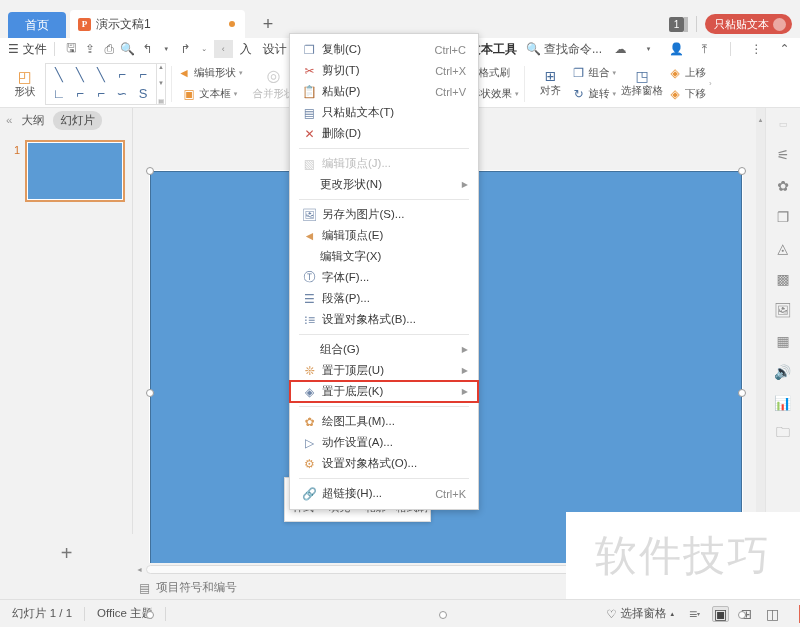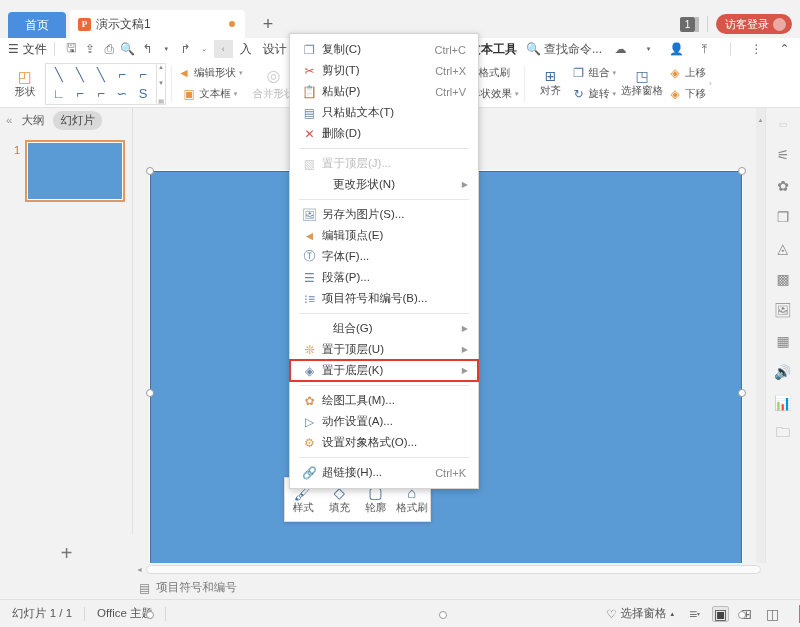--- a/index.html
+++ b/index.html
@@ -162,21 +162,21 @@
   .ctxmenu{ position:absolute;left:289px;top:33px;width:190px;background:#fff;
             border:1px solid #d4d4d4;box-shadow:0 2px 7px rgba(0,0,0,.22);z-index:20;
             padding:5px 0 5px 0;}
   .mi{ position:relative;display:flex;align-items:center;height:21px;padding-left:10px;font-size:11.5px;color:#3a3a3a;}
   .mi .mic{ width:19px;display:flex;align-items:center;justify-content:center;font-size:12px;color:#6f86a8;}
   .mi .lbl{ margin-left:3px; }
   .mi .acc{ position:absolute;right:12px;color:#888;font-size:11px; }
   .mi .arw{ position:absolute;right:10px;color:#999;font-size:8px; }
   .mi.disabled{ color:#bcbcbc; }
   .mi.disabled .mic{ color:#cfcfcf; }
-  .mi.noicon .lbl{ margin-left:33px; }
+  .mi.noicon .lbl{ margin-left:20px; }
   .mi.hl{ outline:2px solid #e23b2e; outline-offset:-1px; }
   .msep{ height:1px;background:#e6e6e6;margin:4px 9px; }
   .mic.red{ color:#c9534a; }
   .mic.orange{ color:#d99b5a; }
 </style>
 </head>
 <body>
 
 <div id="app">
 
@@ -192,21 +192,21 @@
     <div class="plus-tab">
       <span>+</span>
     </div>
     <div class="tabbar-right">
       <div style="display:flex;align-items:center;">
         <span class="badge-num">1</span>
         <span class="badge-num-tail"></span>
       </div>
       <div class="vdiv"></div>
       <div class="guest-btn">
-        <span>访客登录</span>
+        <span>只粘贴文本</span>
         <span class="av"></span>
       </div>
     </div>
   </div>
 
   <div class="qatrow">
     <span class="ham">☰</span>
     <span class="file">文件</span>
     <span class="sep"></span>
     <span class="qicon">🖫</span>
@@ -449,20 +449,23 @@
       <span class="viewbtns">
         <span class="vb">≡<span style="font-size:6px;">▾</span></span>
         <span class="vb active">▣</span>
         <span class="vb">⊞</span>
         <span class="vb">◫</span>
       </span>
       <span class="zoombar"></span>
     </div>
   </div>
 
+  <div class="wm">
+    <span>软件技巧</span>
+  </div>
 
   <div class="ctxmenu">
     <div class="mi">
       <span class="mic">❐</span>
       <span class="lbl">复制(C)</span>
       <span class="acc">Ctrl+C</span>
     </div>
     <div class="mi">
       <span class="mic red">✂</span>
       <span class="lbl">剪切(T)</span>
@@ -477,46 +480,49 @@
       <span class="mic">▤</span>
       <span class="lbl">只粘贴文本(T)</span>
     </div>
     <div class="mi">
       <span class="mic red">✕</span>
       <span class="lbl">删除(D)</span>
     </div>
     <div class="msep"></div>
     <div class="mi disabled">
       <span class="mic">▧</span>
-      <span class="lbl">置于顶层(J)...</span>
+      <span class="lbl">编辑顶点(J)...</span>
     </div>
     <div class="mi noicon">
       <span class="lbl">更改形状(N)</span>
       <span class="arw">▶</span>
     </div>
     <div class="msep"></div>
     <div class="mi">
       <span class="mic">🖼</span>
       <span class="lbl">另存为图片(S)...</span>
     </div>
     <div class="mi">
       <span class="mic orange">◄</span>
       <span class="lbl">编辑顶点(E)</span>
     </div>
+    <div class="mi noicon">
+      <span class="lbl">编辑文字(X)</span>
+    </div>
     <div class="mi">
       <span class="mic">Ⓣ</span>
       <span class="lbl">字体(F)...</span>
     </div>
     <div class="mi">
       <span class="mic">☰</span>
       <span class="lbl">段落(P)...</span>
     </div>
     <div class="mi">
       <span class="mic">⁝≡</span>
-      <span class="lbl">项目符号和编号(B)...</span>
+      <span class="lbl">设置对象格式(B)...</span>
     </div>
     <div class="msep"></div>
     <div class="mi noicon">
       <span class="lbl">组合(G)</span>
       <span class="arw">▶</span>
     </div>
     <div class="mi">
       <span class="mic orange">❊</span>
       <span class="lbl">置于顶层(U)</span>
       <span class="arw">▶</span>

